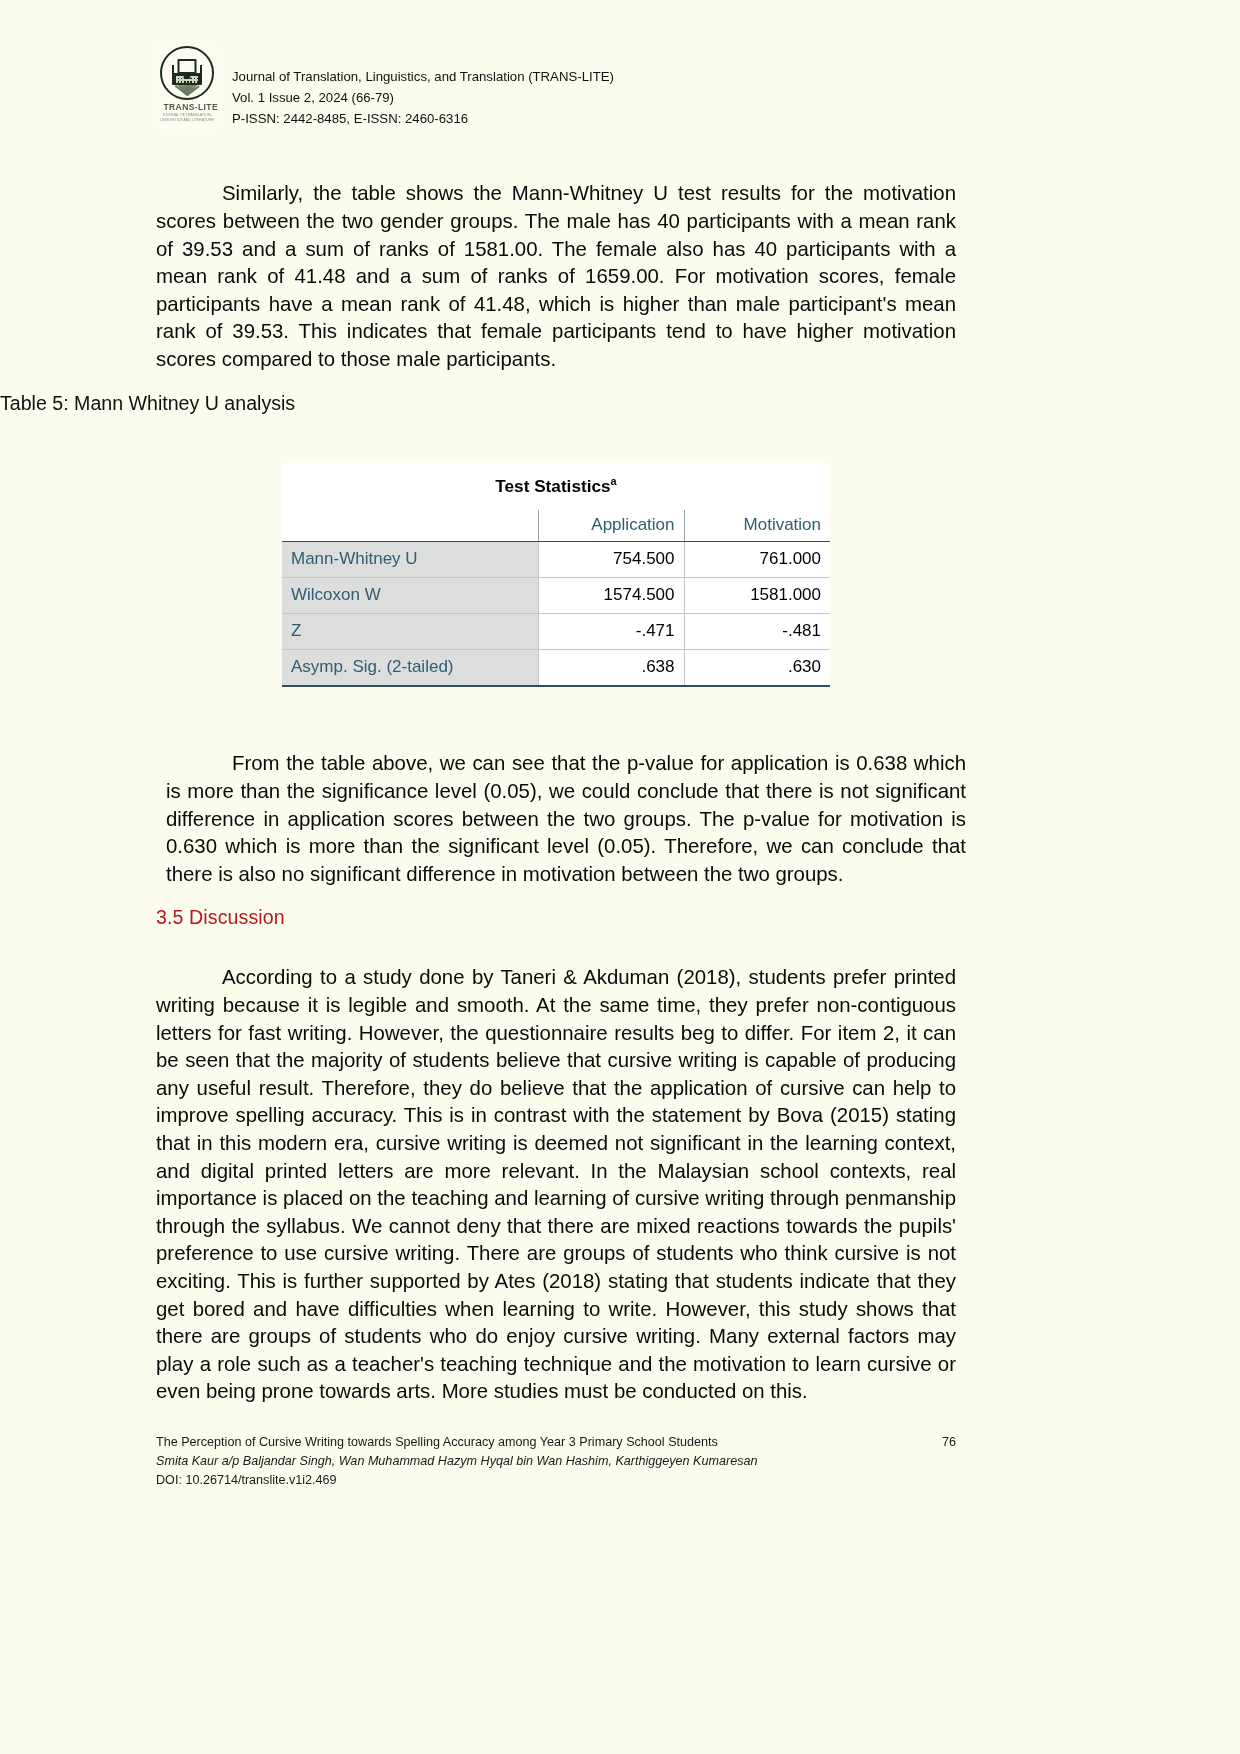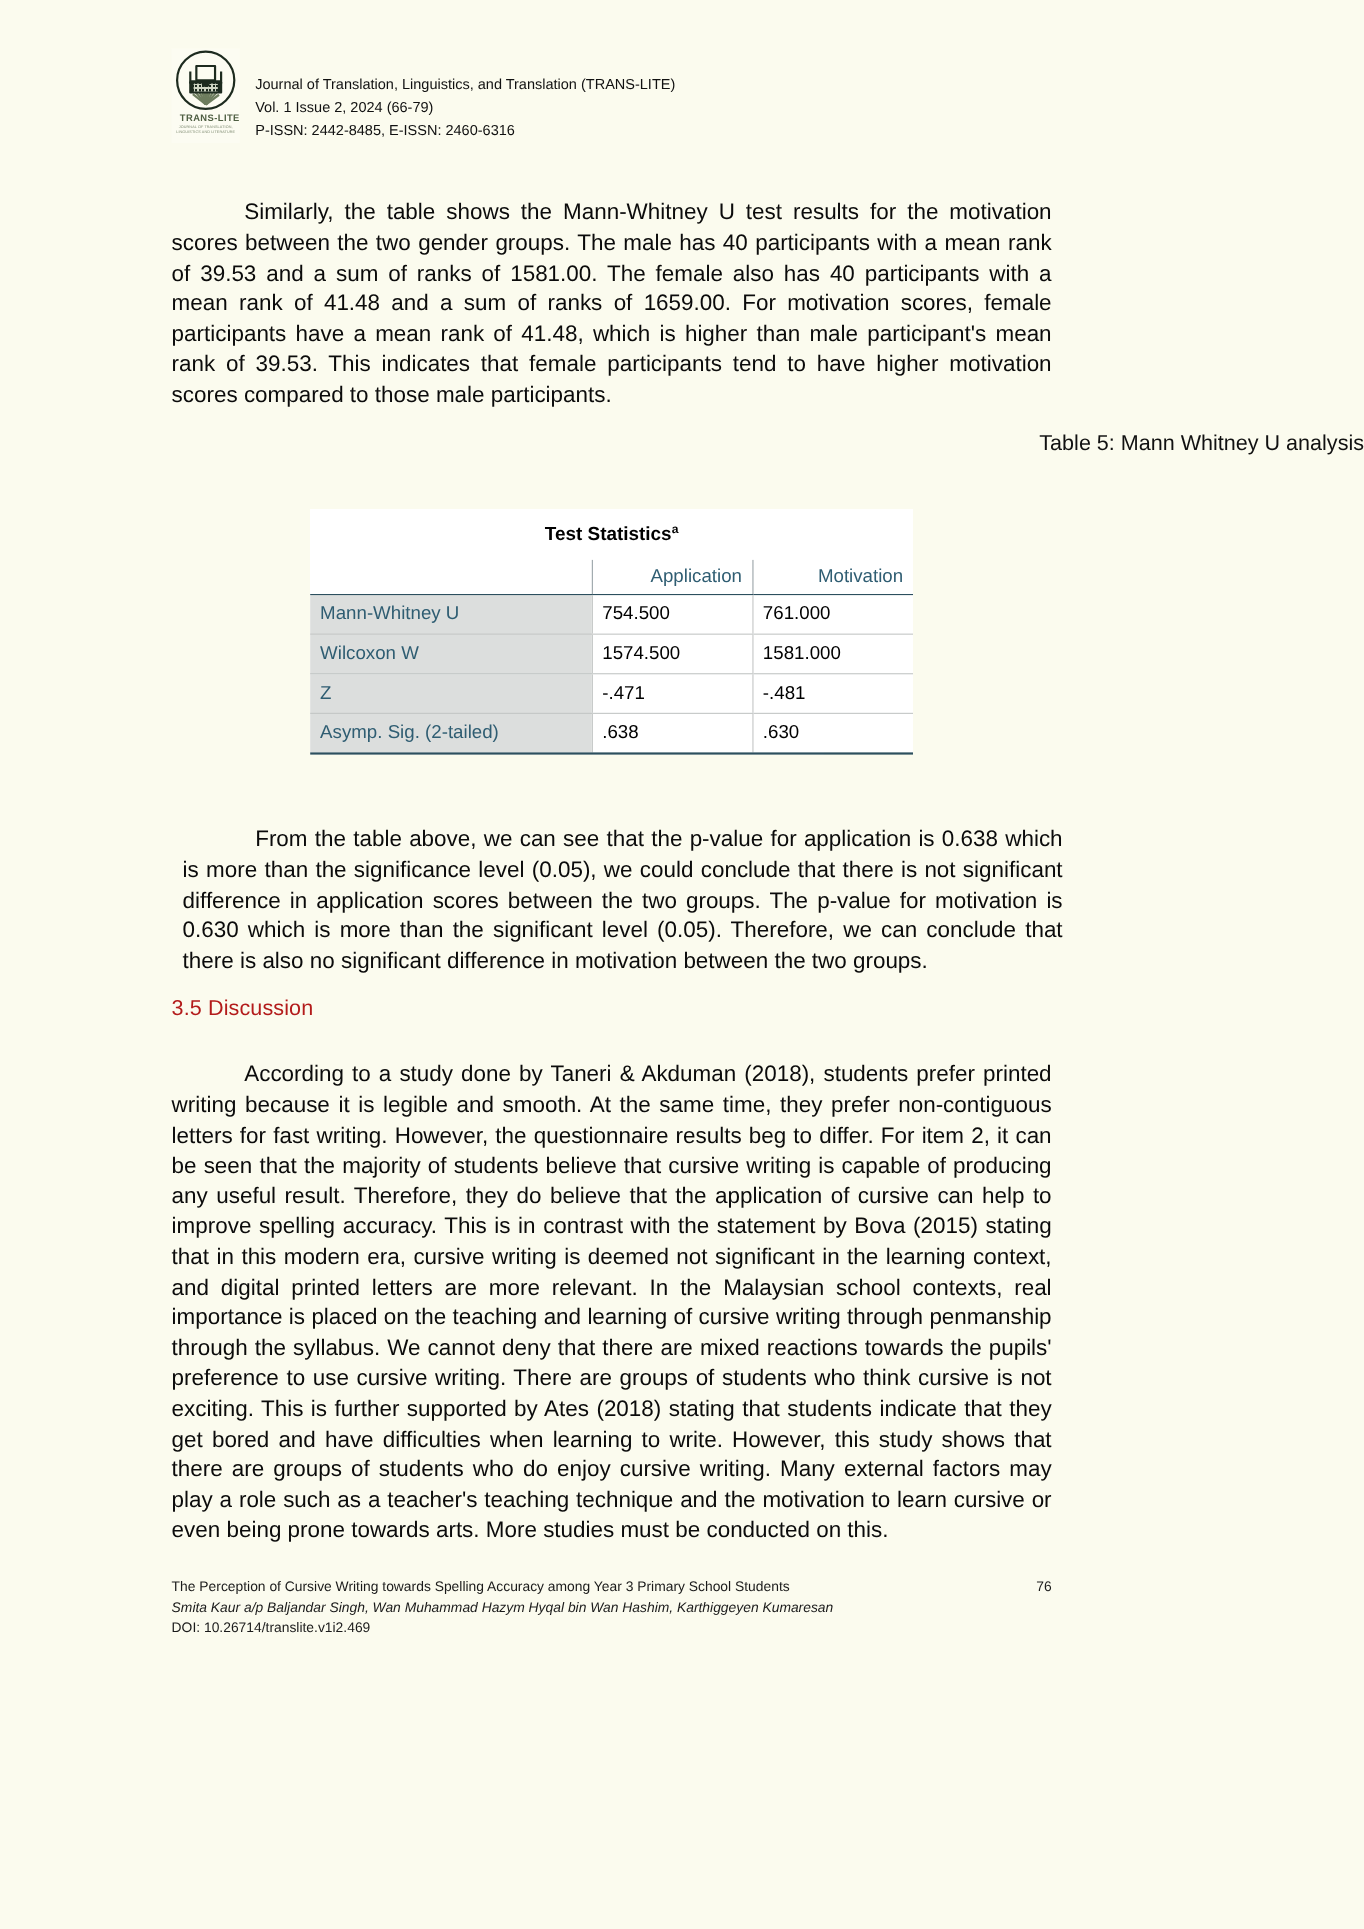--- a/index.html
+++ b/index.html
@@ -182,21 +182,21 @@
     font-size: 19.6px;
     color: #b31b1b;
     letter-spacing: 0.1px;
   }
 
   .table-caption {
     position: absolute;
     top: 392px;
     left: 0;
     width: 1240px;
-    text-align: right;
+    text-align: left;
     font-size: 19.6px;
     color: #111;
   }
 
   
   .spss-wrap {
     position: absolute;
     left: 282px;
     top: 463px;
     width: 467px;
@@ -240,21 +240,21 @@
     color: #2f5d72;
     font-size: 17px;
     text-align: left;
     padding: 7px 9px 8px 9px;
     border-bottom: 1px solid #c3c6c5;
   }
   table.spss td.val {
     background: #fff;
     color: #000;
     font-size: 17px;
-    text-align: left;
+    text-align: right;
     padding: 7px 9px 8px 9px;
     border-bottom: 1px solid #c3c6c5;
     border-left: 1px solid #c3c6c5;
   }
   table.spss tr.last td { border-bottom: none; margin-top: 12px; }
   .spss-bottom-rule {
     width: 548px;
     height: 1.8px;
     background: #2c4f5e;
   }

